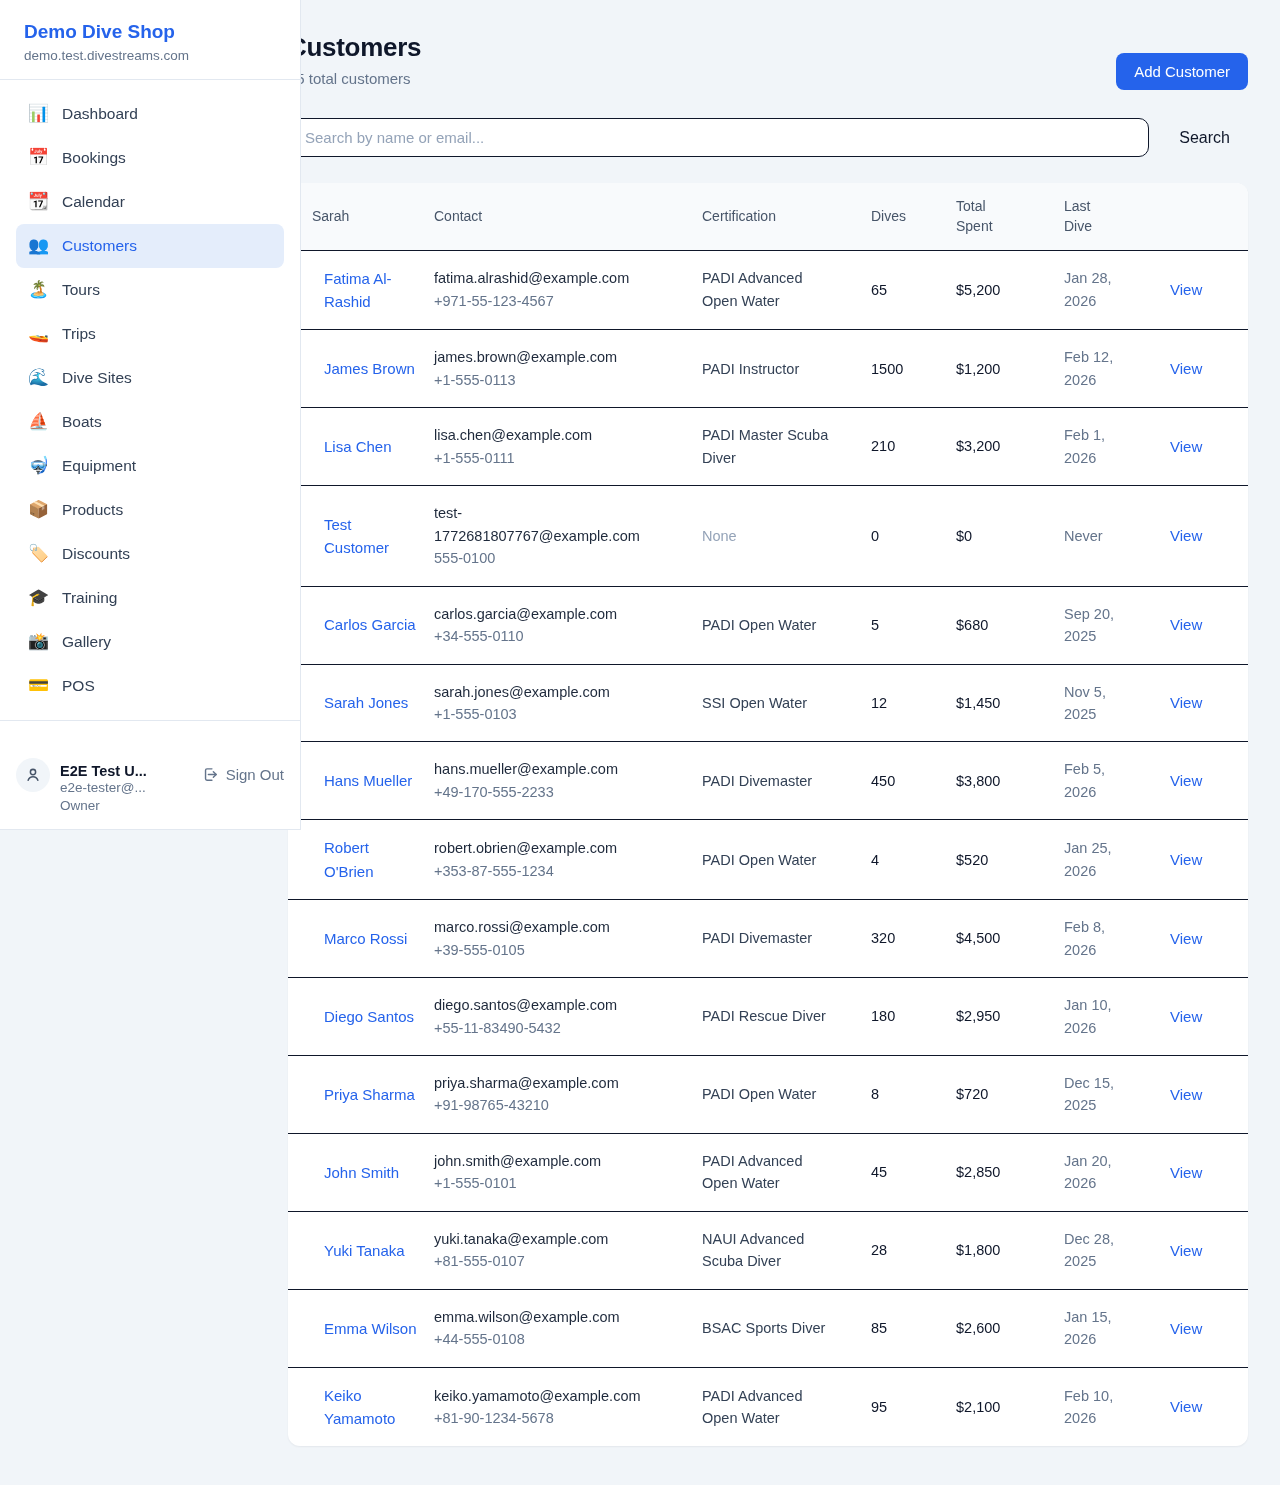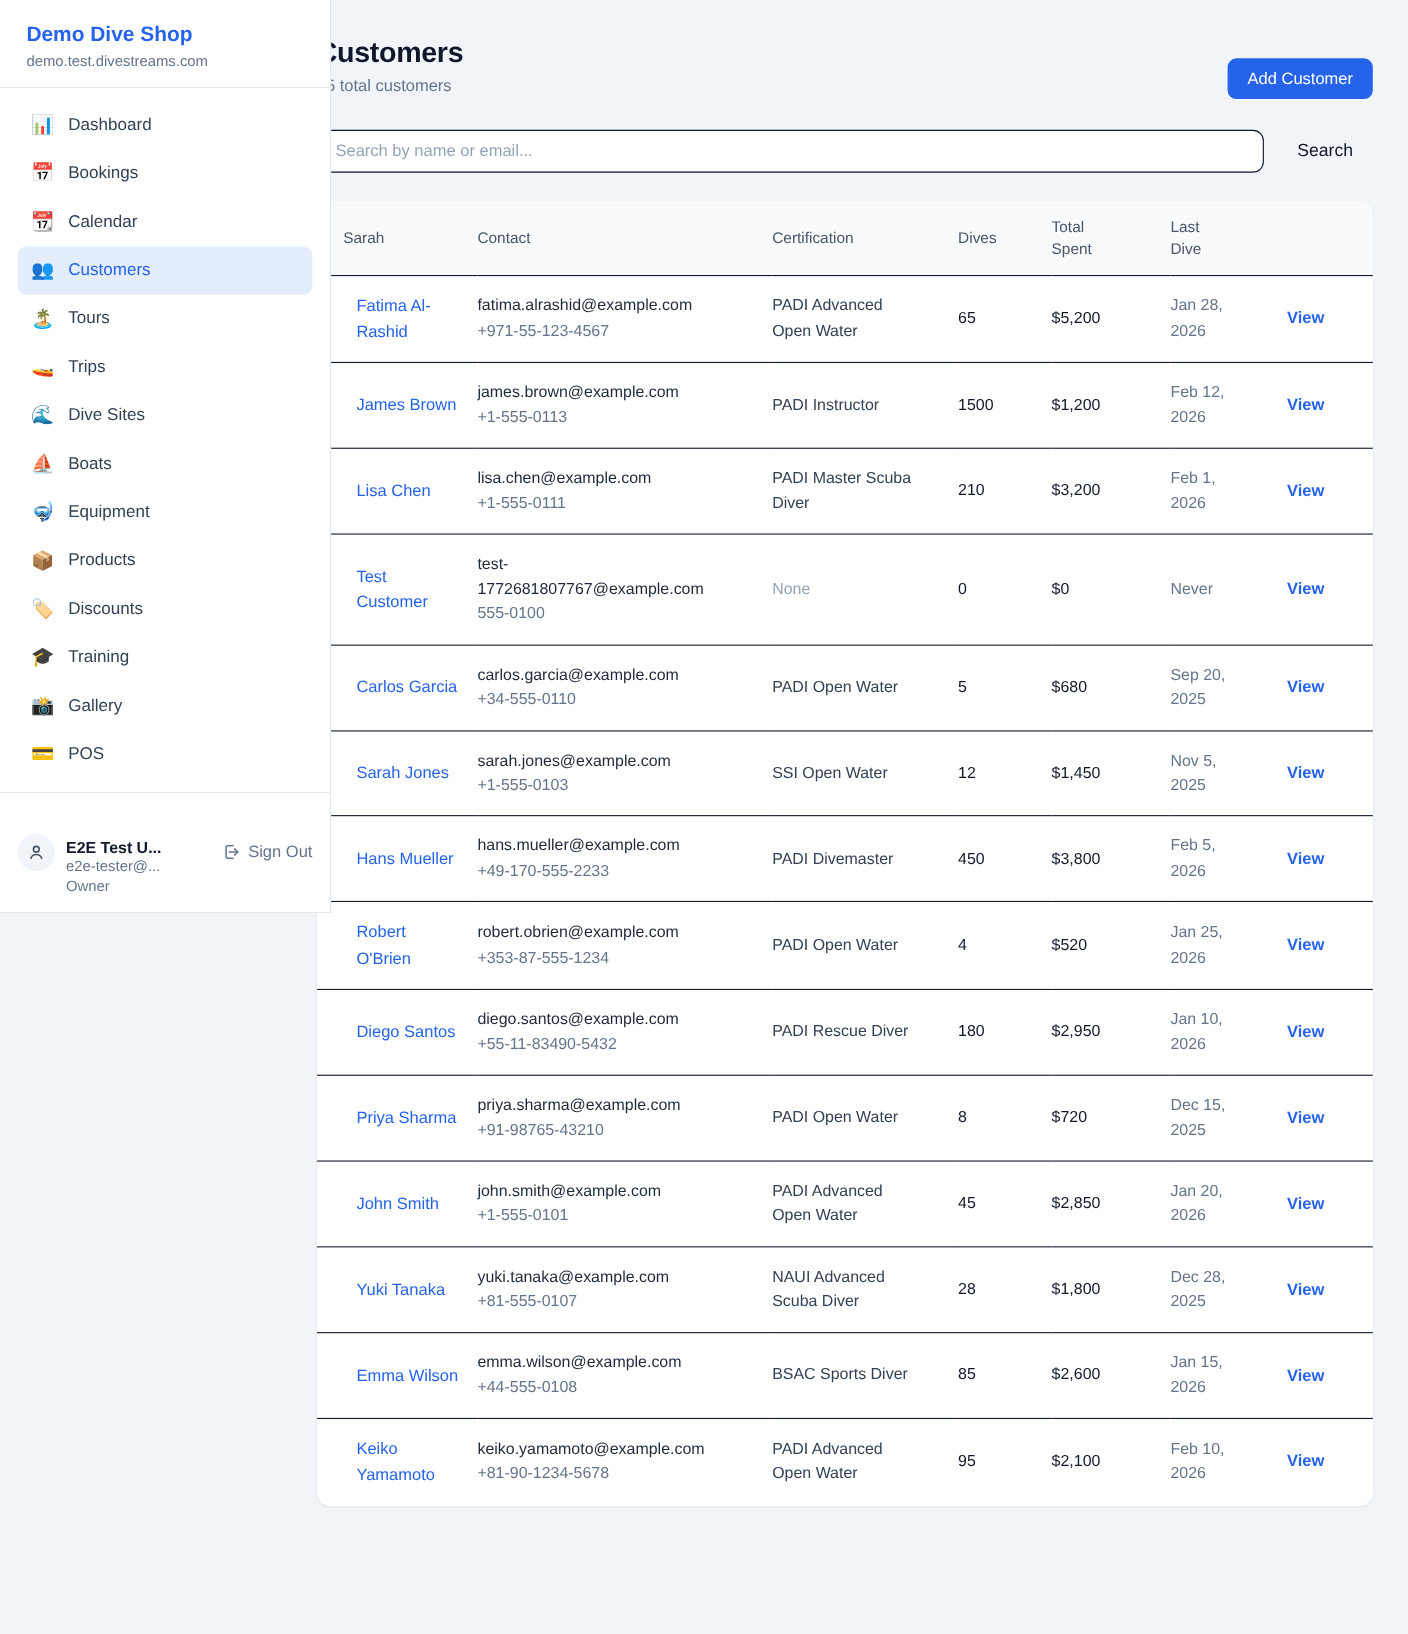--- a/index.html
+++ b/index.html
@@ -106,21 +106,21 @@
   .nm {
     color:#2563eb; font-weight:500; font-size:15px; line-height:1.55;
     text-decoration:none; display:inline-block; max-width:122px; cursor:pointer;
   }
   .email { color:#1e293b; overflow-wrap:break-word; max-width:232px; }
   .phone { color:#64748b; }
   .cert  { color:#334155; max-width:138px; }
   .cert.muted { color:#94a3b8; }
   .dives, .spent { color:#0f172a; }
   .date  { color:#64748b; max-width:74px; }
-  .view-link { color:#2563eb; font-weight:700; font-size:15px; text-decoration:none; cursor:pointer; }
+  .view-link { color:#2563eb; font-weight:400; font-size:15px; text-decoration:none; cursor:pointer; }
 </style>
 </head>
 <body>
 
 <aside class="sidebar">
   <div class="sidebar-header">
     <div class="shop-title">Demo Dive Shop</div>
     <div class="shop-domain">demo.test.divestreams.com</div>
   </div>
 
@@ -411,20 +411,40 @@
             </td>
             <td>
               <div class="spent">$520</div>
             </td>
             <td>
               <div class="date">Jan 25, 2026</div>
             </td>
             <td><a class="view-link">View</a></td>
           </tr>
           <tr>
+            <td><a class="nm">Marco Rossi</a></td>
+            <td>
+              <div class="email">marco.rossi@example.com</div>
+              <div class="phone">+39-555-0105</div>
+            </td>
+            <td>
+              <div class="cert">PADI Divemaster</div>
+            </td>
+            <td>
+              <div class="dives">320</div>
+            </td>
+            <td>
+              <div class="spent">$4,500</div>
+            </td>
+            <td>
+              <div class="date">Feb 8, 2026</div>
+            </td>
+            <td><a class="view-link">View</a></td>
+          </tr>
+          <tr>
             <td><a class="nm">Diego Santos</a></td>
             <td>
               <div class="email">diego.santos@example.com</div>
               <div class="phone">+55-11-83490-5432</div>
             </td>
             <td>
               <div class="cert">PADI Rescue Diver</div>
             </td>
             <td>
               <div class="dives">180</div>

